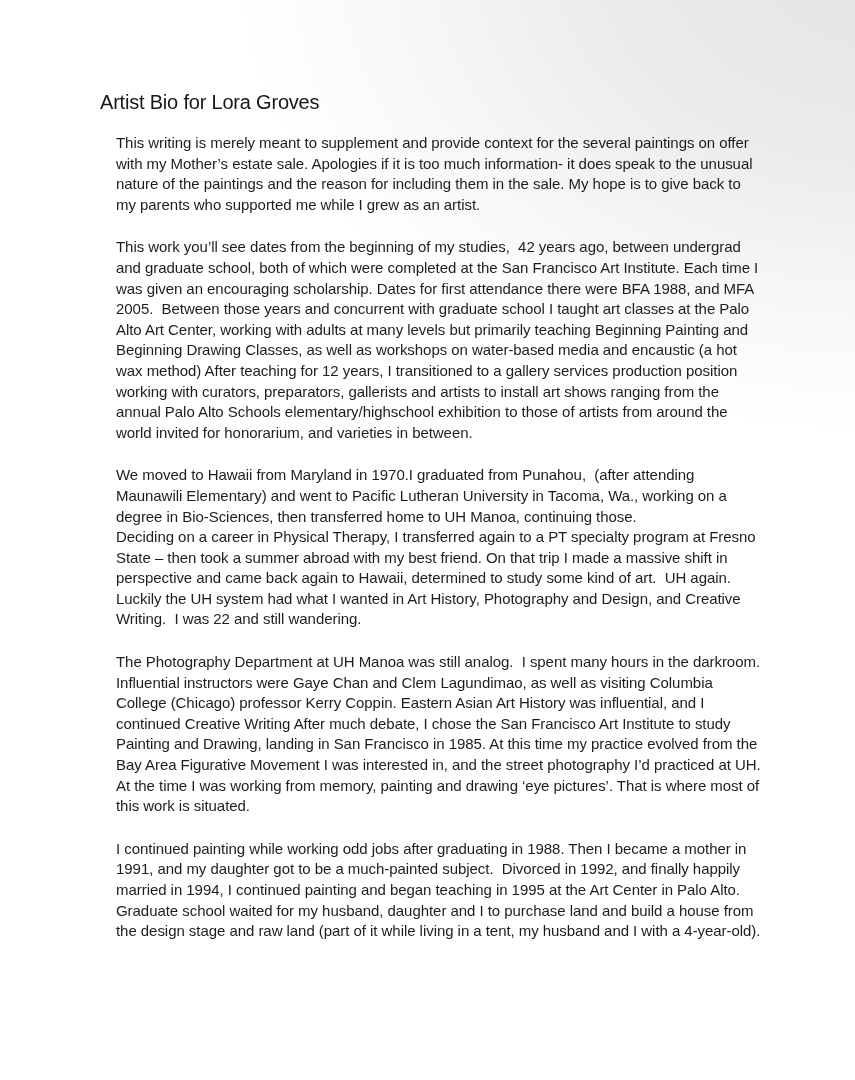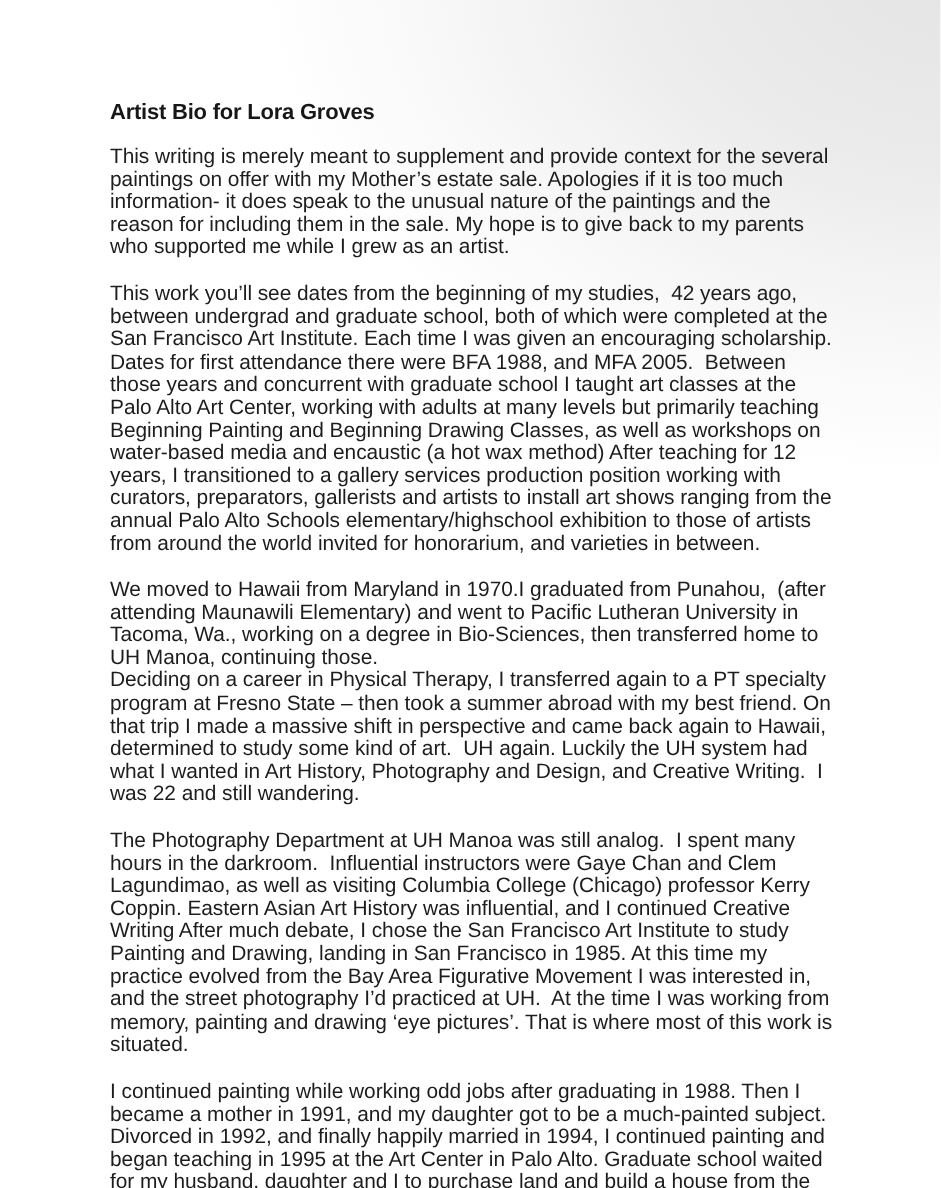--- a/index.html
+++ b/index.html
@@ -20,31 +20,31 @@
   }
   .content {
     position: absolute;
     left: 100px;
     top: 90px;
     width: 662px;
     color: #1d1d1d;
   }
   .doc-title {
     font-size: 20px;
-    font-weight: 700;
+    font-weight: 400;
     line-height: 24px;
     margin: 0 0 19px 0;
     letter-spacing: -0.2px;
     color: #171717;
   }
   .para {
-    font-size: 19px;
+    font-size: 15px;
     line-height: 20.6px;
     letter-spacing: -0.05px;
-    margin: 0 0 22px 0;
+    margin: 0 0 22px 16px;
     white-space: pre-wrap;
     color: #1d1d1d;
   }
 </style>
 </head>
 <body>
 
 <div class="page">
   <div class="content">
     <h1 class="doc-title">Artist Bio for Lora Groves</h1>

